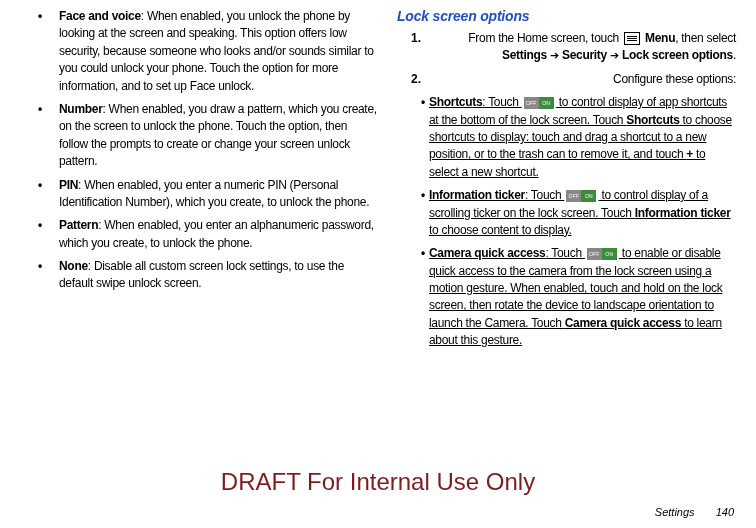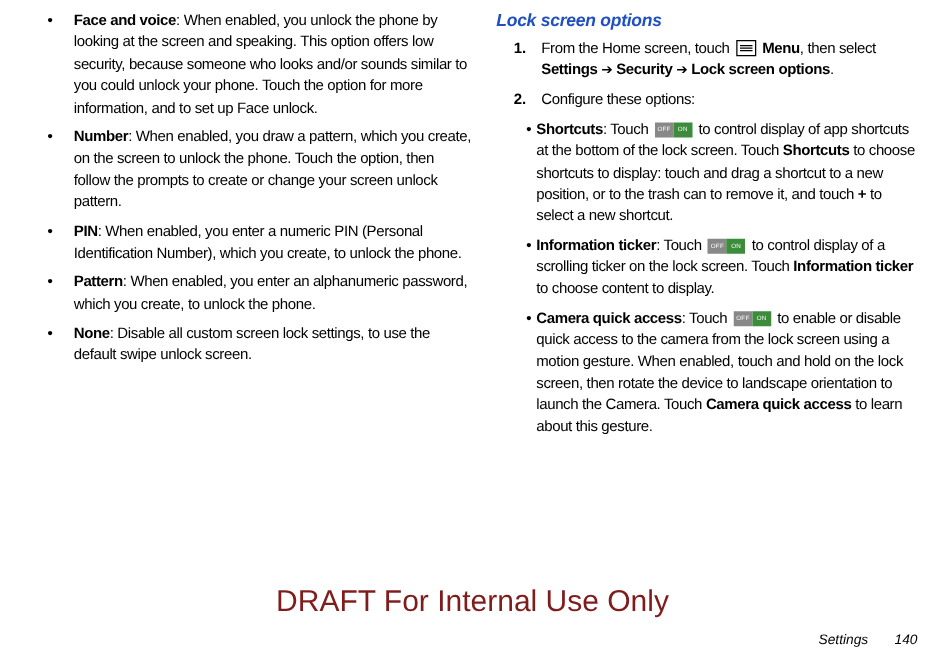--- a/index.html
+++ b/index.html
@@ -63,38 +63,40 @@
       line-height: 1.45;
     }
     .num {
       width: 22px;
       font-weight: bold;
       flex-shrink: 0;
     }
     .num-text {
       flex: 1;
       letter-spacing: -0.3px;
+      text-align: right;
     }
     .arrow {
       font-size: 11px;
     }
     .sub-bullet {
       display: flex;
       margin-left: 24px;
       margin-bottom: 6px;
       line-height: 1.45;
     }
     .sub-dot {
       width: 8px;
       flex-shrink: 0;
       font-weight: bold;
     }
     .sub-text {
       flex: 1;
       letter-spacing: -0.3px;
+      text-decoration: underline;
     }
     .toggle {
       display: inline-block;
       width: 30px;
       height: 12px;
       vertical-align: middle;
       position: relative;
       margin: 0 2px;
     }
     .toggle-half {

